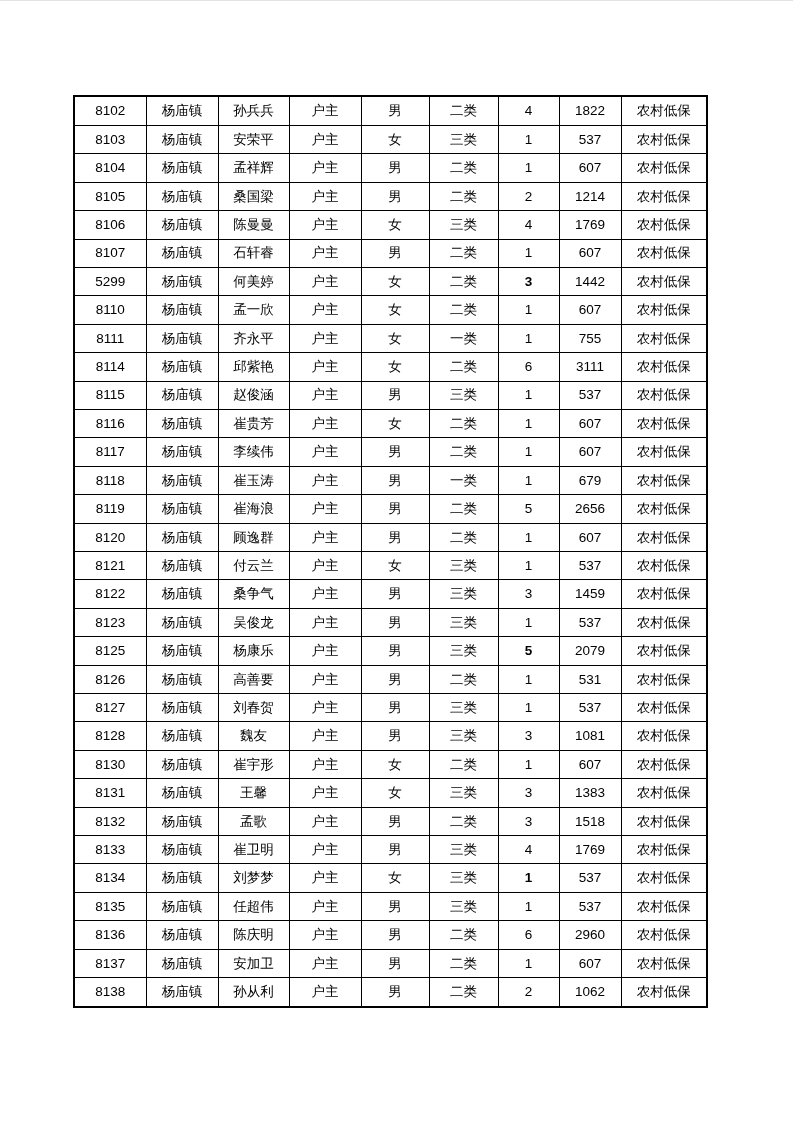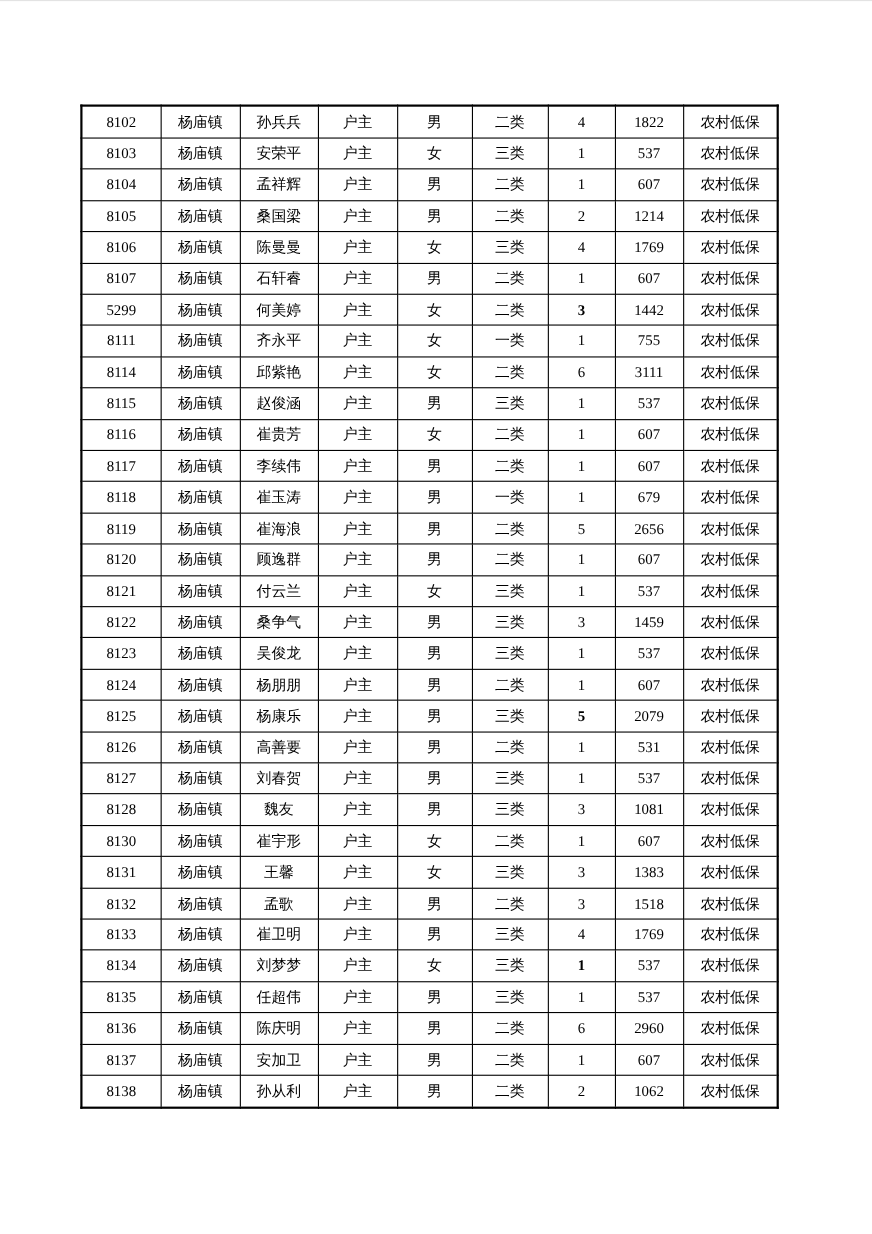--- a/index.html
+++ b/index.html
@@ -5,21 +5,21 @@
   html, body {
     margin: 0;
     padding: 0;
     background: #ffffff;
   }
   .page {
     position: relative;
     width: 793px;
     height: 1122px;
     background: #ffffff;
-    font-family: Liberation Serif, serif;
+    font-family: Liberation Sans, sans-serif;
     overflow: hidden;
   }
   .top-edge {
     position: absolute;
     top: 0; left: 0;
     width: 100%;
     height: 1px;
     background: #e3e3e3;
   }
   table.grid {
@@ -136,20 +136,31 @@
           <td>杨庙镇</td>
           <td>何美婷</td>
           <td>户主</td>
           <td>女</td>
           <td>二类</td>
           <td class="bold">3</td>
           <td>1442</td>
           <td>农村低保</td>
         </tr>
         <tr>
+          <td>8110</td>
+          <td>杨庙镇</td>
+          <td>孟一欣</td>
+          <td>户主</td>
+          <td>女</td>
+          <td>二类</td>
+          <td>1</td>
+          <td>607</td>
+          <td>农村低保</td>
+        </tr>
+        <tr>
           <td>8111</td>
           <td>杨庙镇</td>
           <td>齐永平</td>
           <td>户主</td>
           <td>女</td>
           <td>一类</td>
           <td>1</td>
           <td>755</td>
           <td>农村低保</td>
         </tr>
@@ -254,31 +265,20 @@
         </tr>
         <tr>
           <td>8123</td>
           <td>杨庙镇</td>
           <td>吴俊龙</td>
           <td>户主</td>
           <td>男</td>
           <td>三类</td>
           <td>1</td>
           <td>537</td>
-          <td>农村低保</td>
-        </tr>
-        <tr>
-          <td>8124</td>
-          <td>杨庙镇</td>
-          <td>杨朋朋</td>
-          <td>户主</td>
-          <td>男</td>
-          <td>二类</td>
-          <td>1</td>
-          <td>607</td>
           <td>农村低保</td>
         </tr>
         <tr>
           <td>8125</td>
           <td>杨庙镇</td>
           <td>杨康乐</td>
           <td>户主</td>
           <td>男</td>
           <td>三类</td>
           <td class="bold">5</td>

